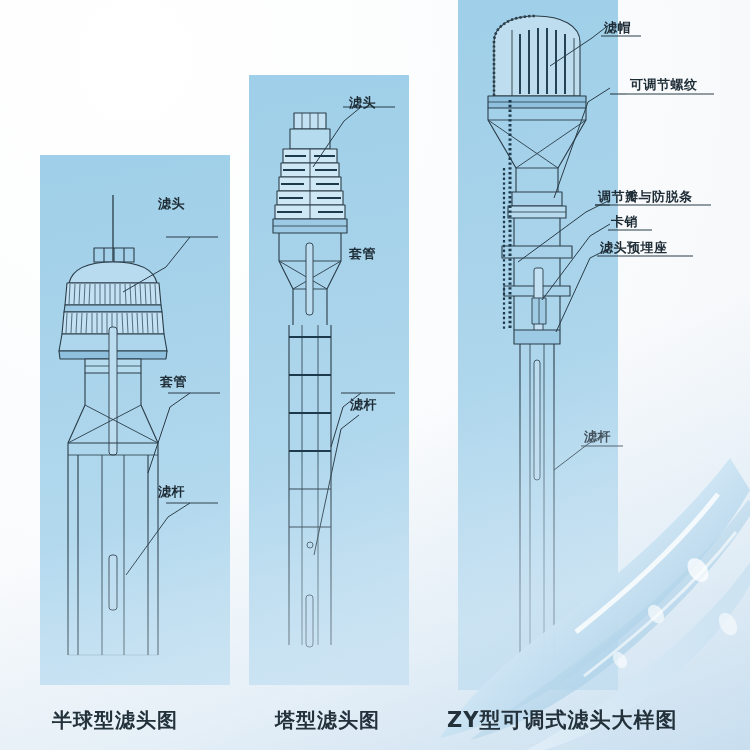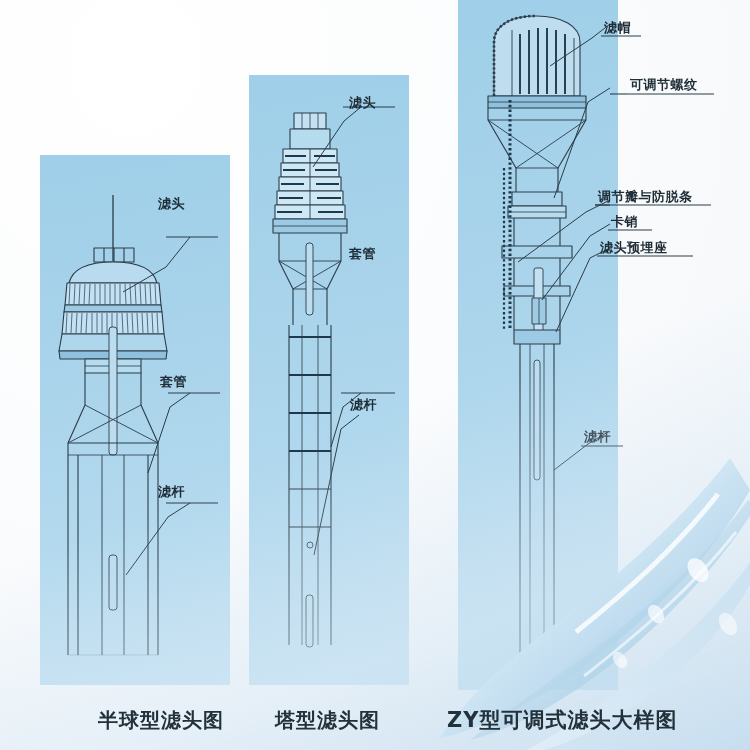--- a/index.html
+++ b/index.html
@@ -60,21 +60,21 @@
 
   
   .caption {
     position: absolute;
     color: #23313b;
     font-weight: bold;
     letter-spacing: 1px;
     white-space: nowrap;
     font-family: "DejaVu Sans", "Liberation Sans", sans-serif;
   }
-  #caption-left   { left: 52px;  top: 707px; font-size: 20px; margin-left: 46px; }
+  #caption-left   { left: 52px;  top: 707px; font-size: 20px; }
   #caption-middle { left: 275px; top: 707px; font-size: 20px; }
   #caption-right  { left: 447px; top: 706px; font-size: 21px; }
 
   
   .callout {
     position: absolute;
     color: #1e2c36;
     font-weight: bold;
     font-size: 13px;
     white-space: nowrap;

